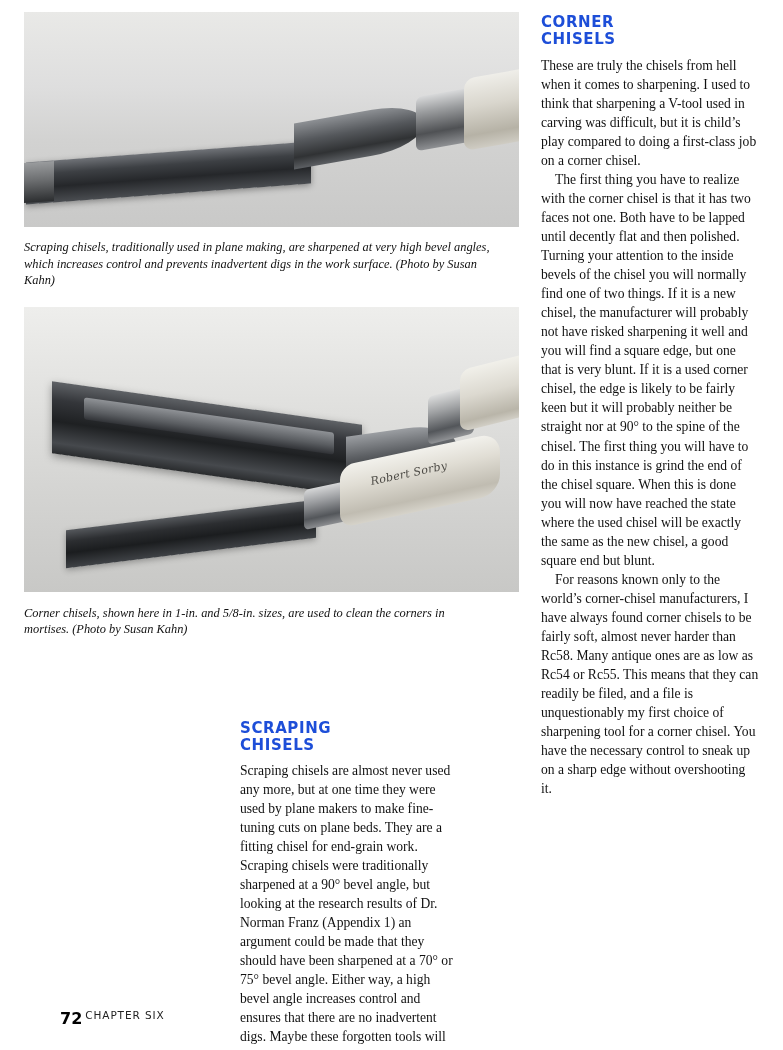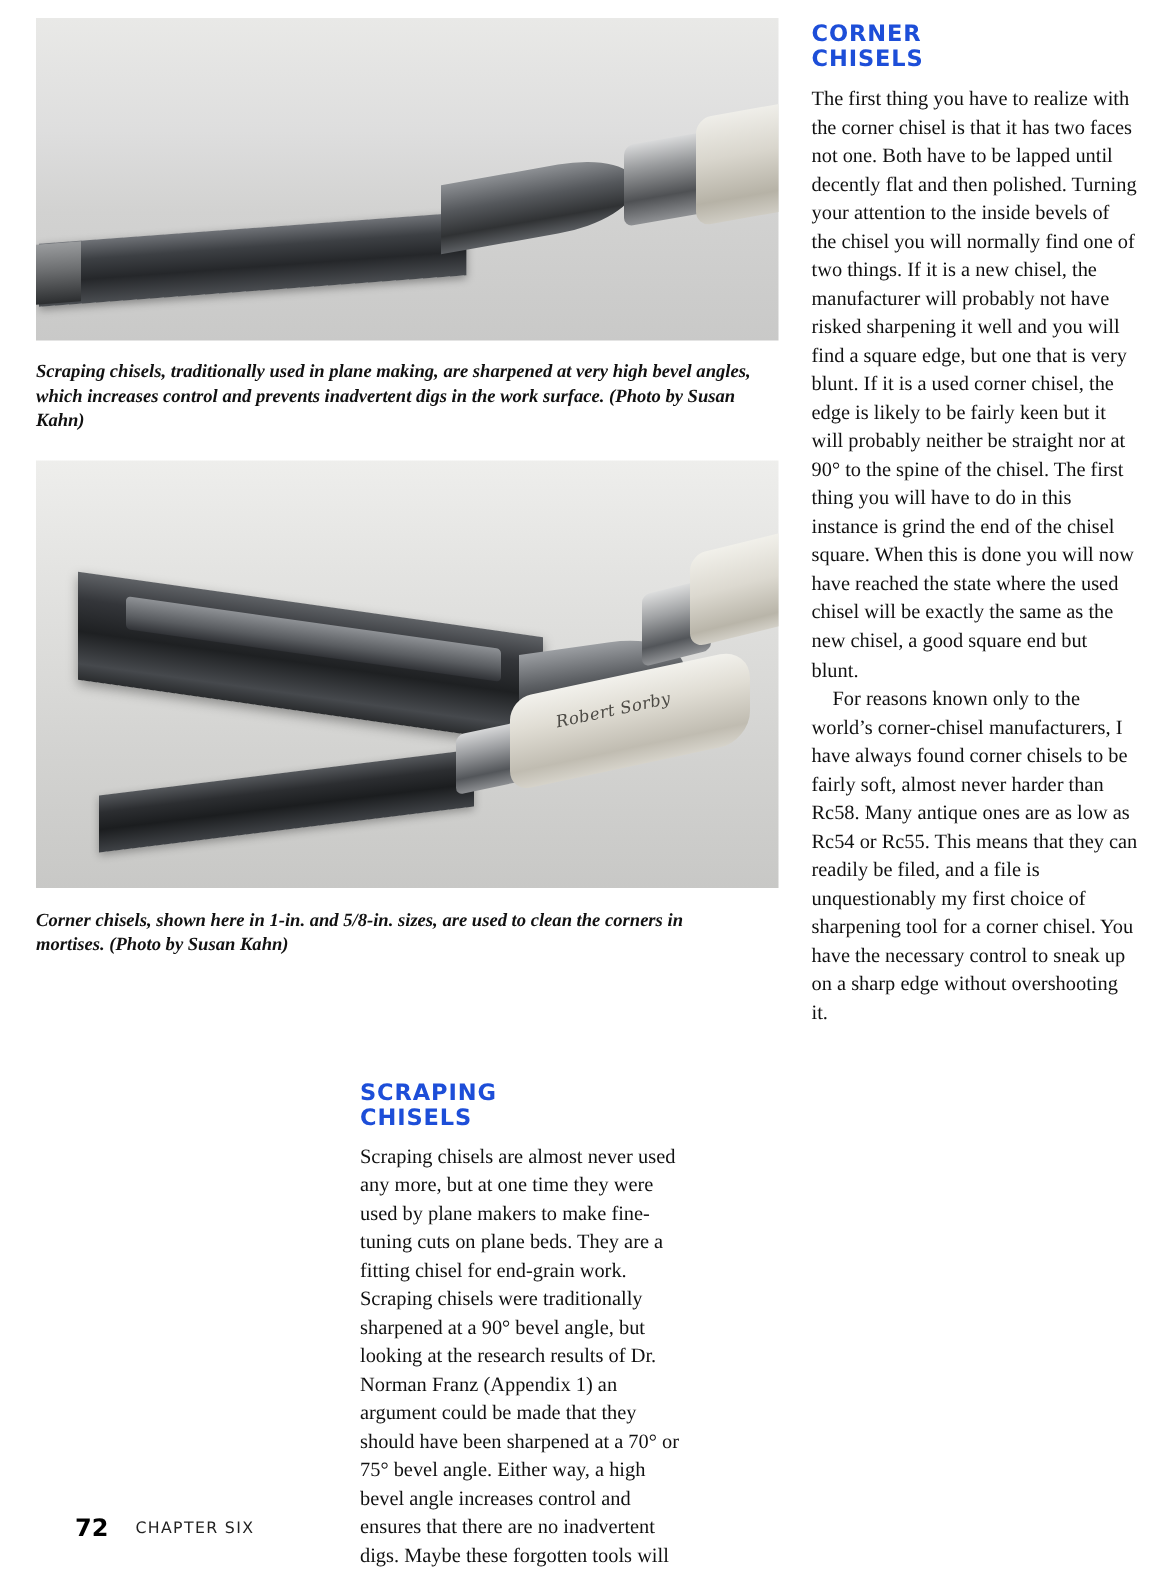--- a/index.html
+++ b/index.html
@@ -163,21 +163,21 @@
     font-family: "DejaVu Serif", serif;
     font-style: italic;
     font-size: 11px;
     color: #4c4a45;
     transform: rotate(-12deg);
     letter-spacing: 0.3px;
   }
 
   .caption {
     font-family: "Liberation Serif", serif;
-    font-weight: bold;
+    font-weight: normal;
     font-style: italic;
     font-size: 12.4px;
     line-height: 1.33;
     color: #111;
     margin-top: 12px;
     width: 480px;
   }
   .caption-2 { margin-top: 13px; width: 465px; }
 
   
@@ -215,25 +215,25 @@
     position: absolute;
     left: 541px;
     top: 14px;
     width: 218px;
   }
   .right-col .sec-head { margin-bottom: 8px; }
 
   
   .footer {
     position: absolute;
-    left: 50px;
+    left: 60px;
     bottom: 22px;
     display: flex;
-    align-items: center;
-    gap: 18px;
+    align-items: flex-start;
+    gap: 3px;
   }
   .folio {
     font-family: "DejaVu Sans", sans-serif;
     font-weight: bold;
     font-size: 16px;
     color: #000;
   }
   .chapter-label {
     font-family: "DejaVu Sans", sans-serif;
     font-size: 10.5px;
@@ -286,20 +286,21 @@
       <p>Scraping chisels are almost never used any more, but at one time they were used by plane makers to make fine-tuning cuts on plane beds. They are a fitting chisel for end-grain work. Scraping chisels were traditionally sharpened at a 90° bevel angle, but looking at the research results of Dr. Norman Franz (Appendix 1) an argument could be made that they should have been sharpened at a 70° or 75° bevel angle. Either way, a high bevel angle increases control and ensures that there are no inadvertent digs. Maybe these forgotten tools will enjoy a resurgence.</p>
     </div>
   </div>
 
   <div class="right-col">
     <h2 class="sec-head">
       <span>CORNER</span><br>
       <span>CHISELS</span>
     </h2>
     <div class="body-text">
+      <p>These are truly the chisels from hell when it comes to sharpening. I used to think that sharpening a V-tool used in carving was difficult, but it is child’s play compared to doing a first-class job on a corner chisel.</p>
       <p>The first thing you have to realize with the corner chisel is that it has two faces not one. Both have to be lapped until decently flat and then polished. Turning your attention to the inside bevels of the chisel you will normally find one of two things. If it is a new chisel, the manufacturer will probably not have risked sharpening it well and you will find a square edge, but one that is very blunt. If it is a used corner chisel, the edge is likely to be fairly keen but it will probably neither be straight nor at 90° to the spine of the chisel. The first thing you will have to do in this instance is grind the end of the chisel square. When this is done you will now have reached the state where the used chisel will be exactly the same as the new chisel, a good square end but blunt.</p>
       <p>For reasons known only to the world’s corner-chisel manufacturers, I have always found corner chisels to be fairly soft, almost never harder than Rc58. Many antique ones are as low as Rc54 or Rc55. This means that they can readily be filed, and a file is unquestionably my first choice of sharpening tool for a corner chisel. You have the necessary control to sneak up on a sharp edge without overshooting it.</p>
     </div>
   </div>
 
   <div class="footer">
     <span class="folio">72</span>
     <span class="chapter-label">CHAPTER SIX</span>
   </div>
 

